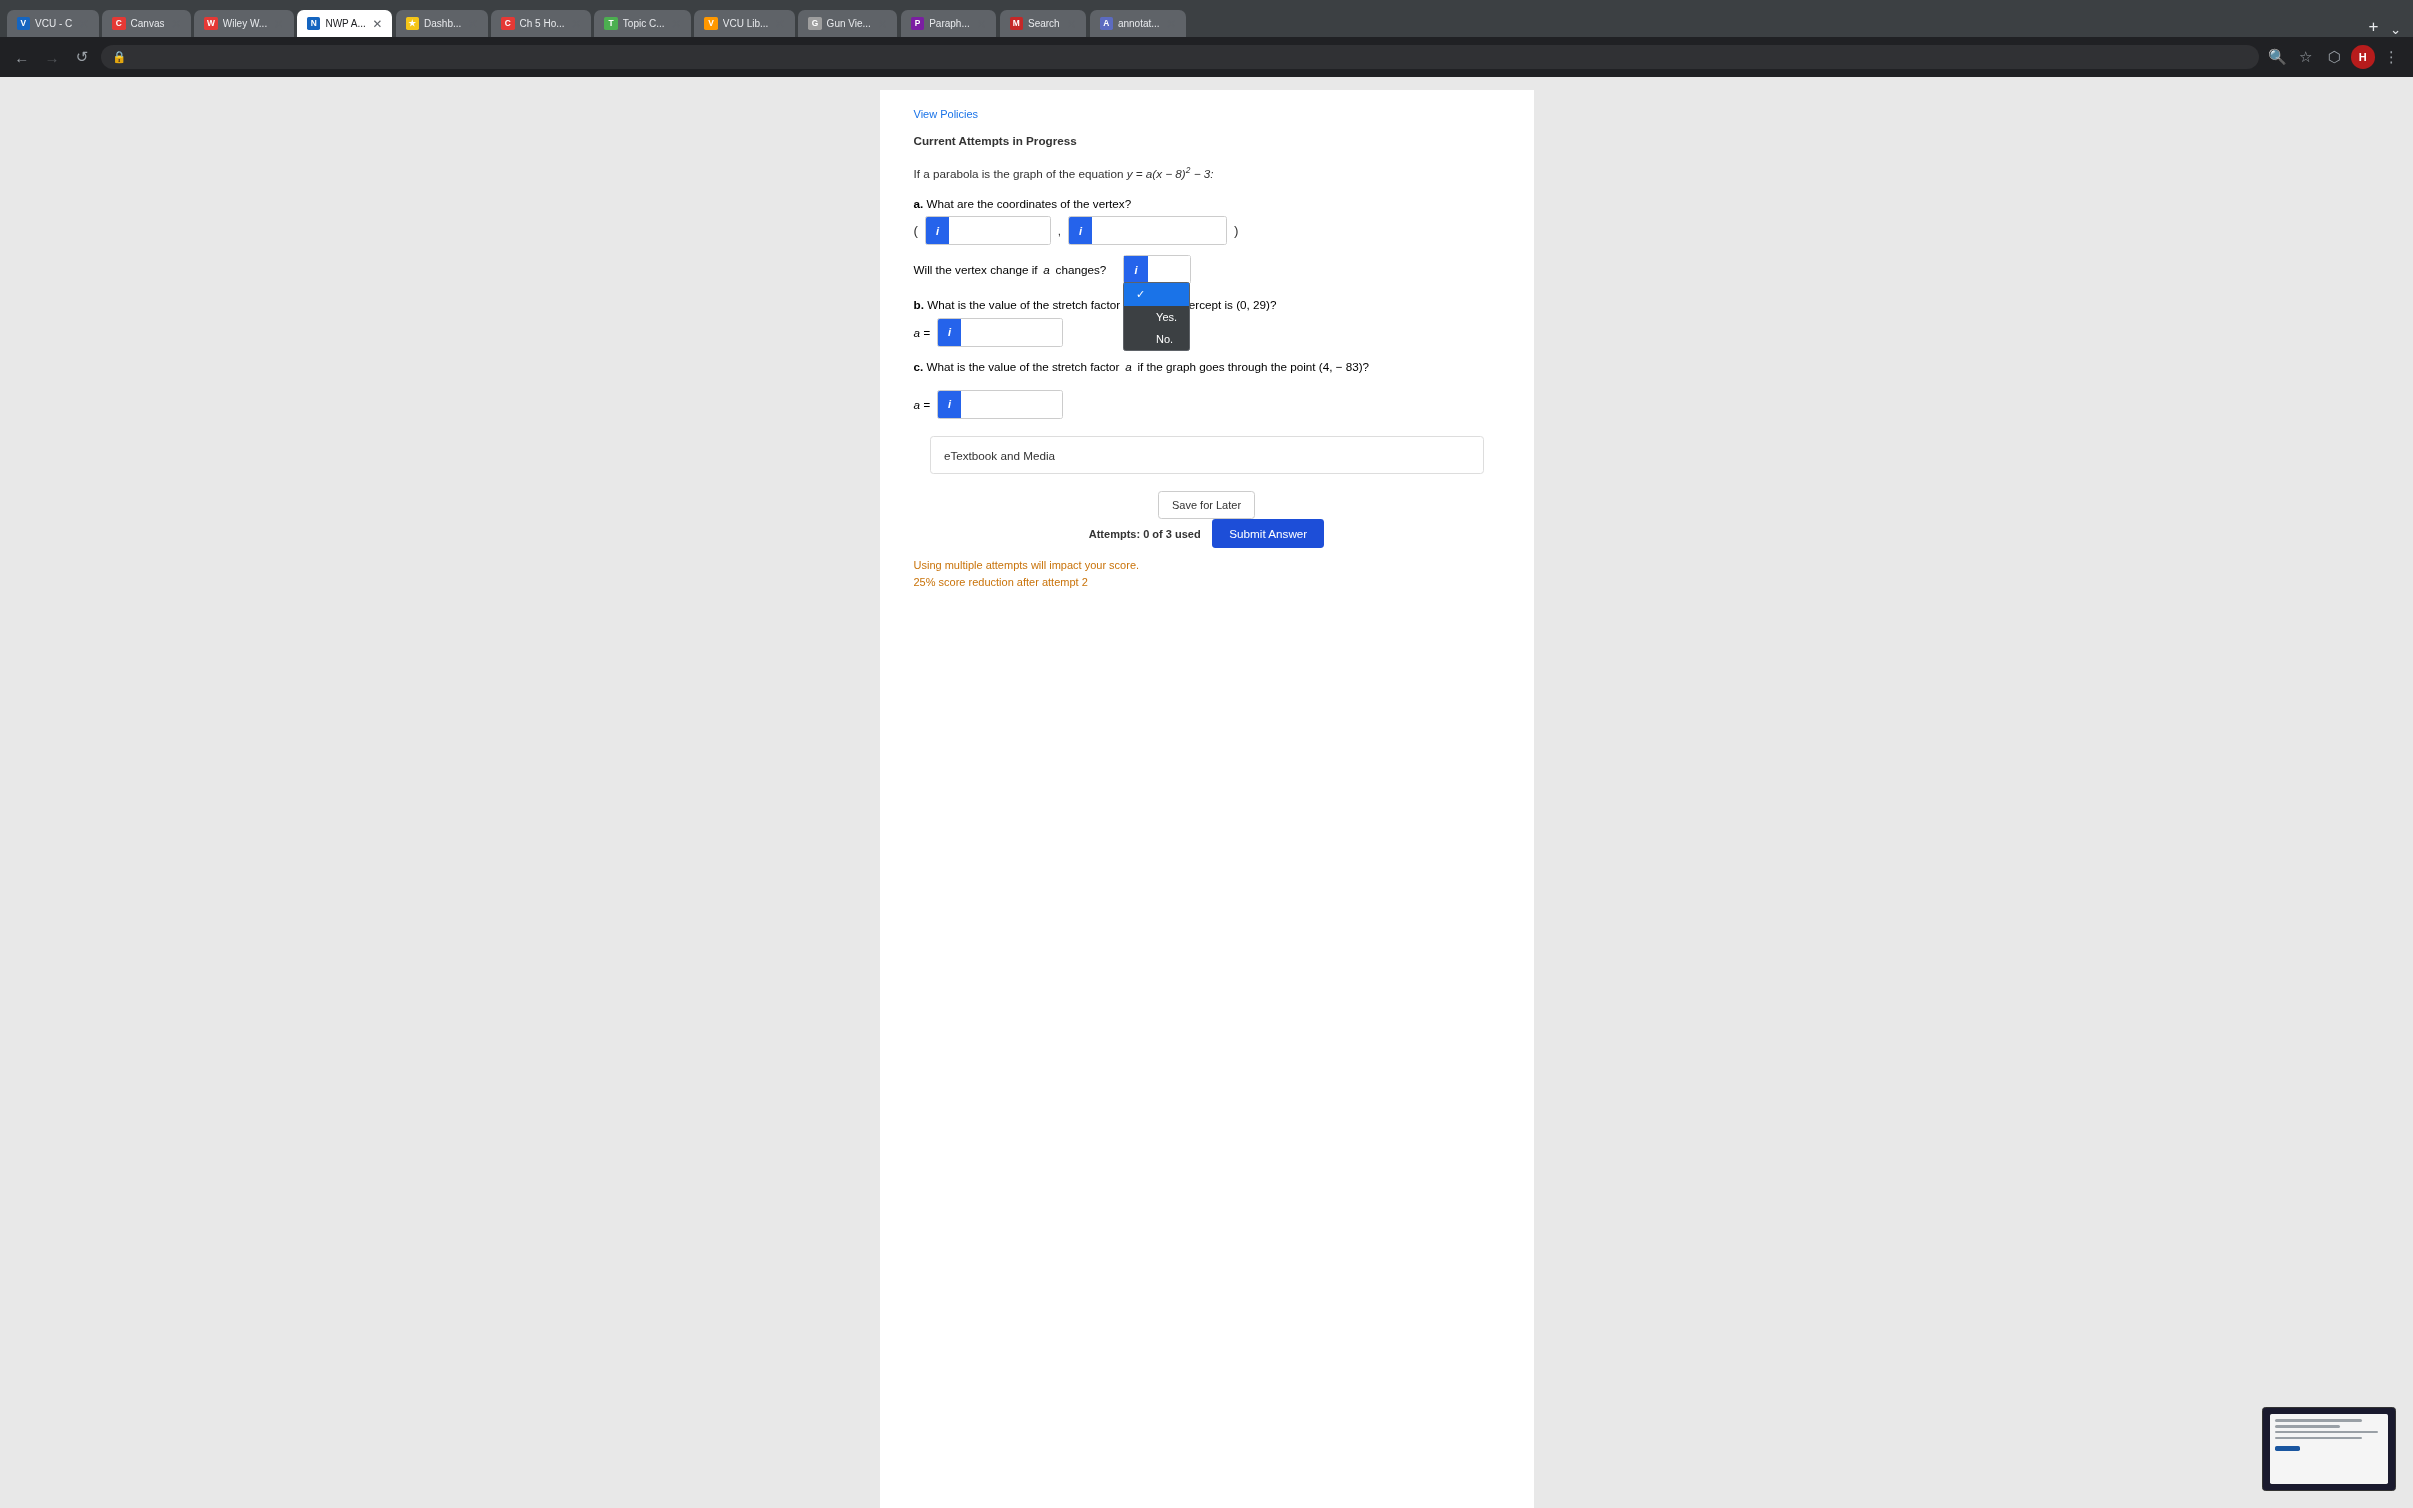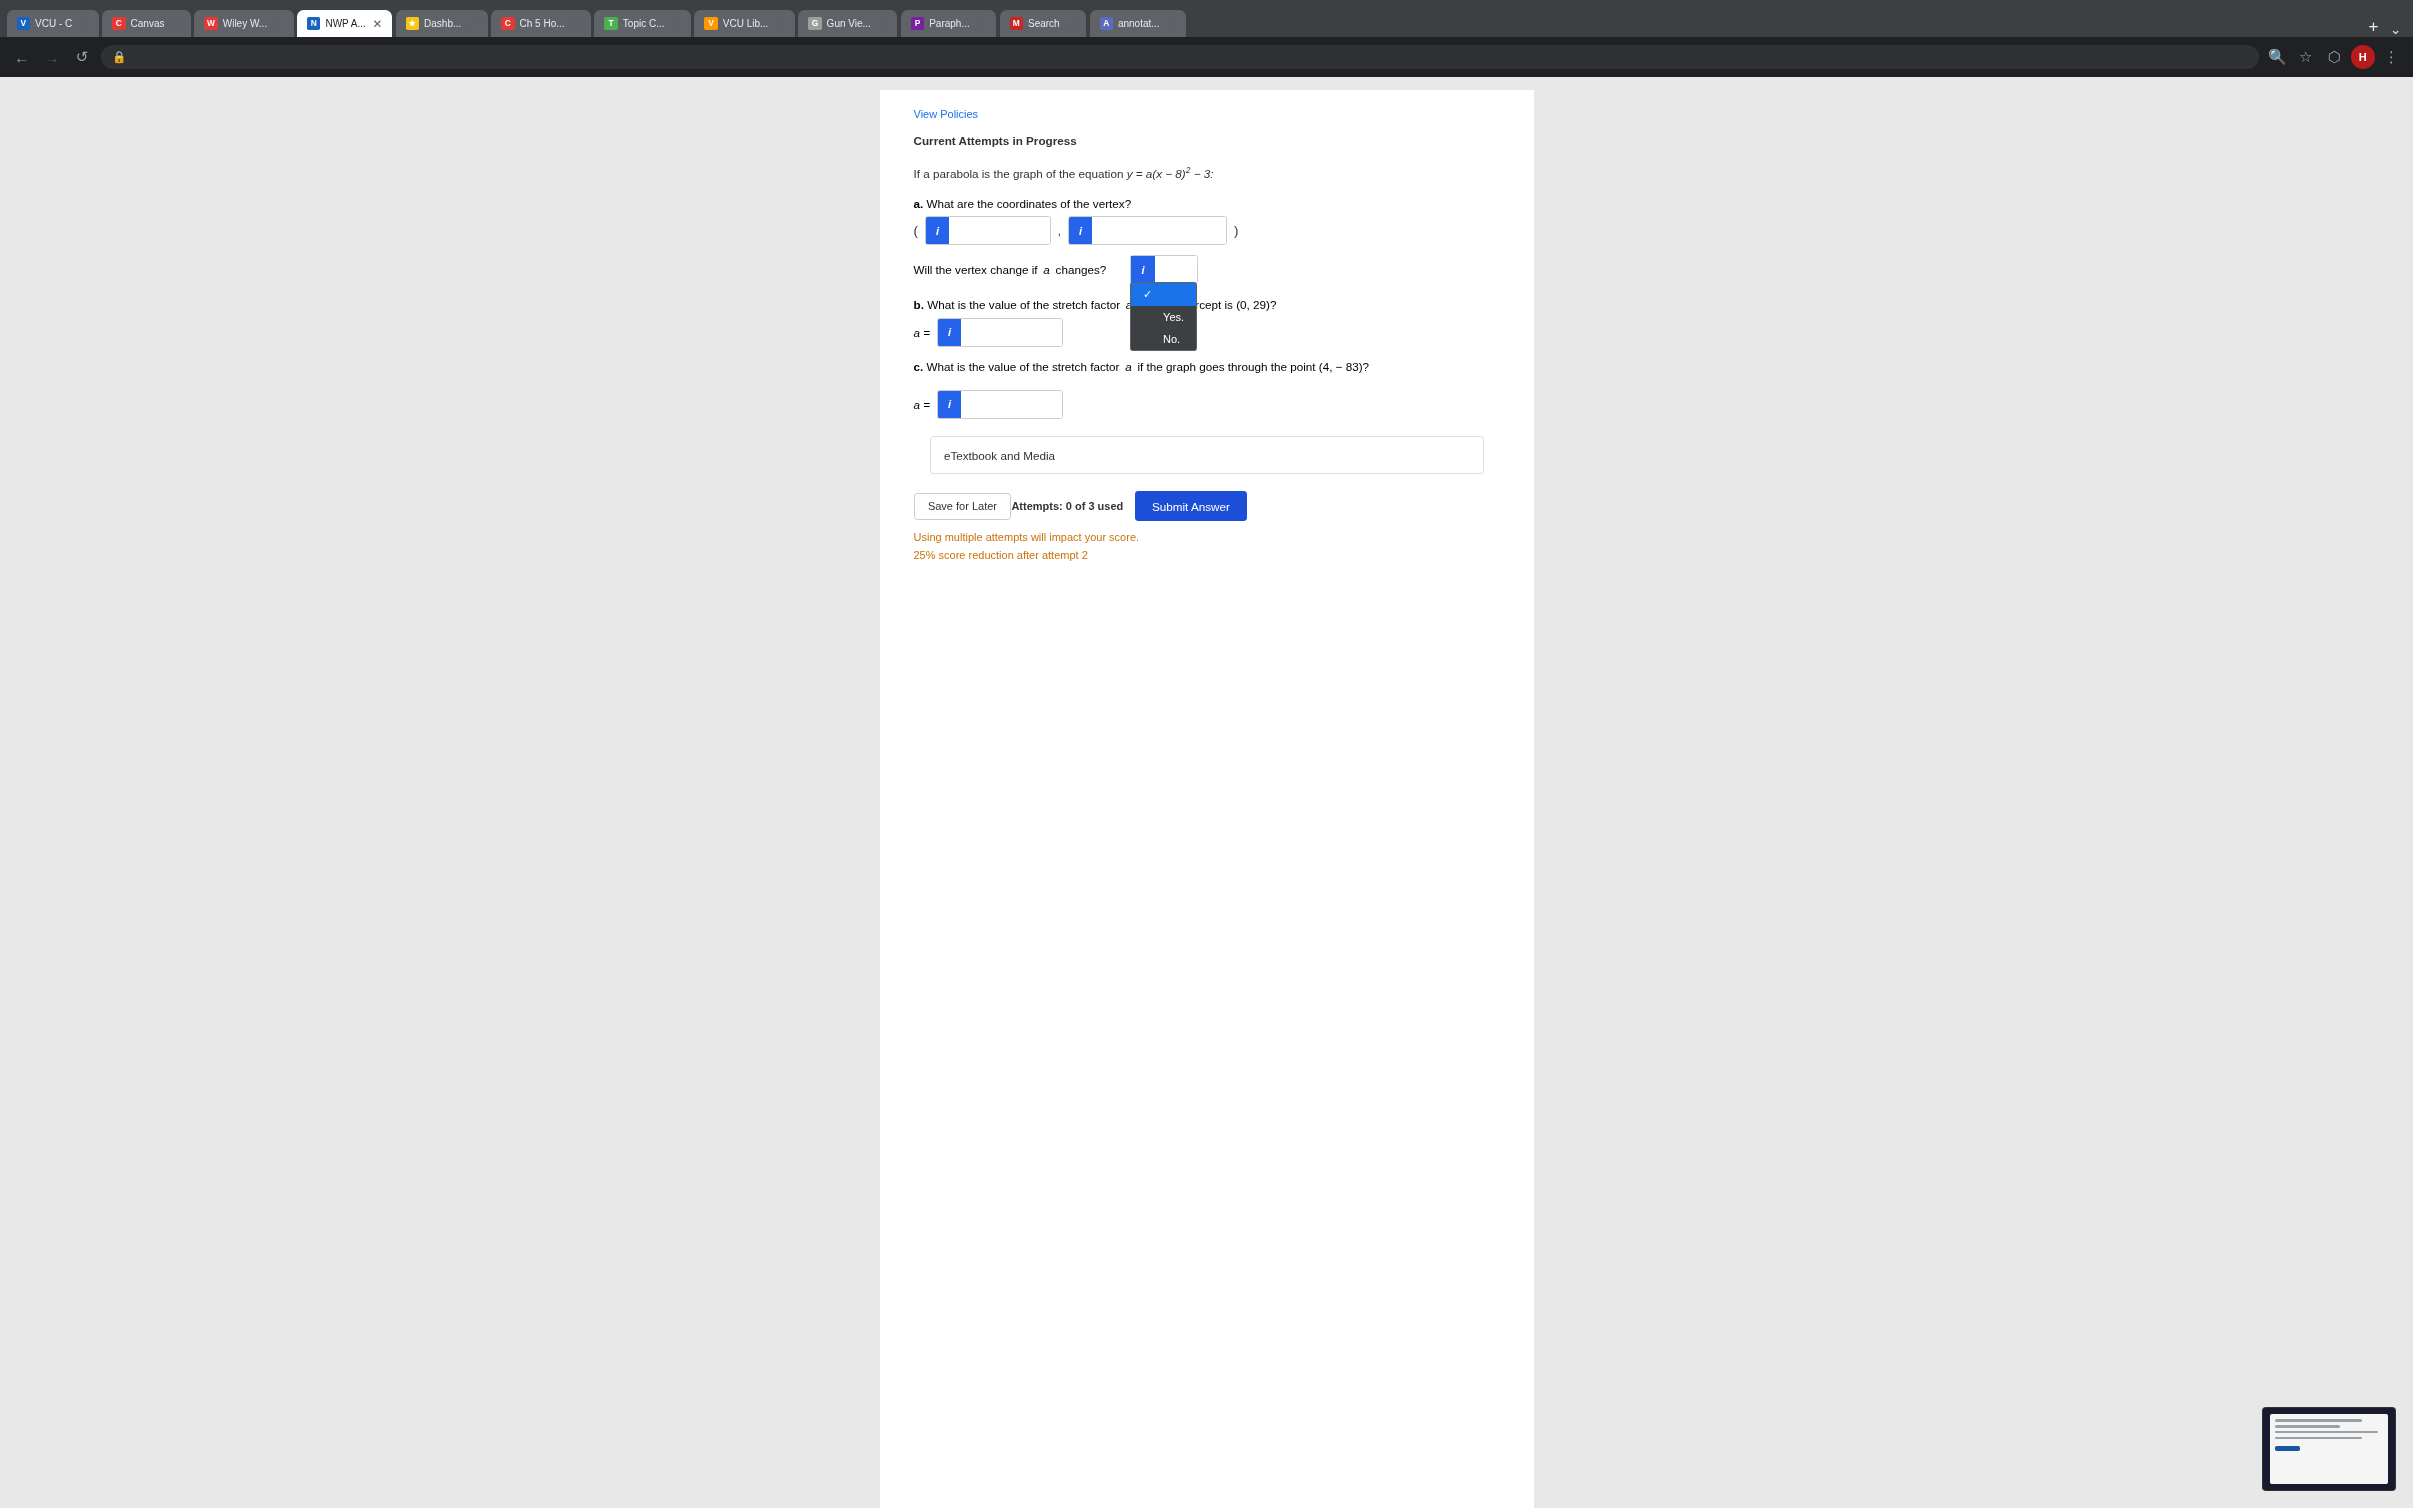--- a/index.html
+++ b/index.html
@@ -239,22 +239,23 @@
       padding: 11.7px 13.4px;
       margin: 17px 16px;
       font-size: 11.7px;
       color: #333;
     }
 
     
     .bottom-bar {
       display: flex;
       align-items: center;
-      justify-content: flex-start;
+      justify-content: center;
       margin-top: 13.4px;
+      flex-direction: column;
     }
 
     .save-later-btn {
       border: 0.8px solid #ccc;
       background: #fff;
       color: #333;
       padding: 6.7px 13.4px;
       border-radius: 3.4px;
       font-size: 11px;
       cursor: pointer;
@@ -448,21 +449,21 @@
         <span class="comma">,</span>
         <div class="math-input-wrapper">
           <button class="input-info-btn">
             <em>i</em>
           </button>
           <input class="math-input wide-input" type="text" value="" placeholder="" style="">
         </div>
         <span class="paren">)</span>
       </div>
 
-      <div style="display:flex; align-items:center; gap:24px; margin-bottom:10px; position:relative;">
+      <div style="display:flex; align-items:center; gap:17px; margin-bottom:10px; position:relative;">
         <span>
           <span>Will the vertex change if</span>
           <em style="margin:0 2.5px;">a</em>
           <span>changes?</span>
         </span>
 
         <div class="dropdown-container">
           <div class="dropdown-select">
             <button class="input-info-btn">
               <em>i</em>

